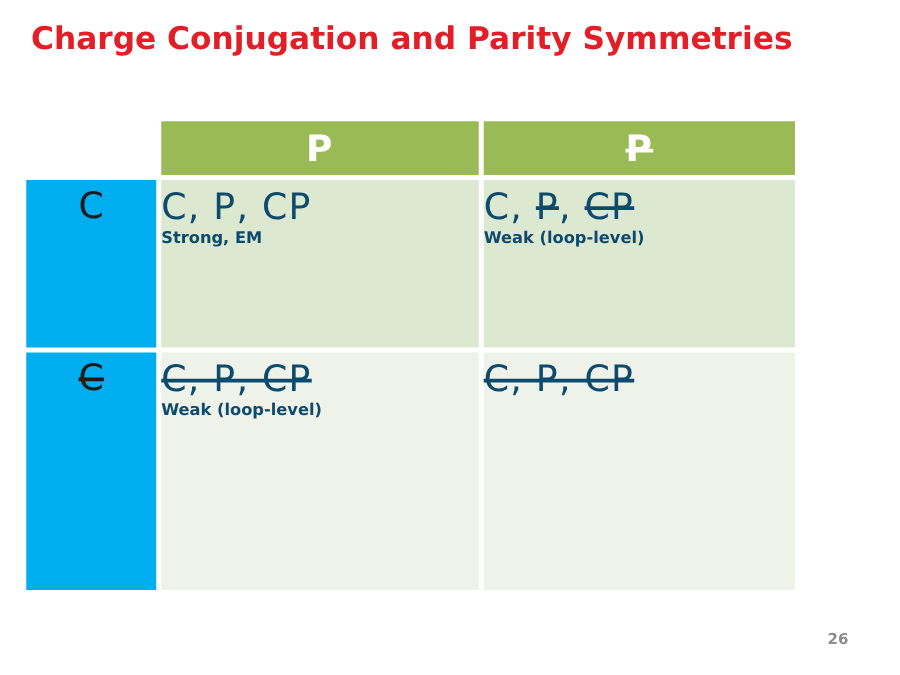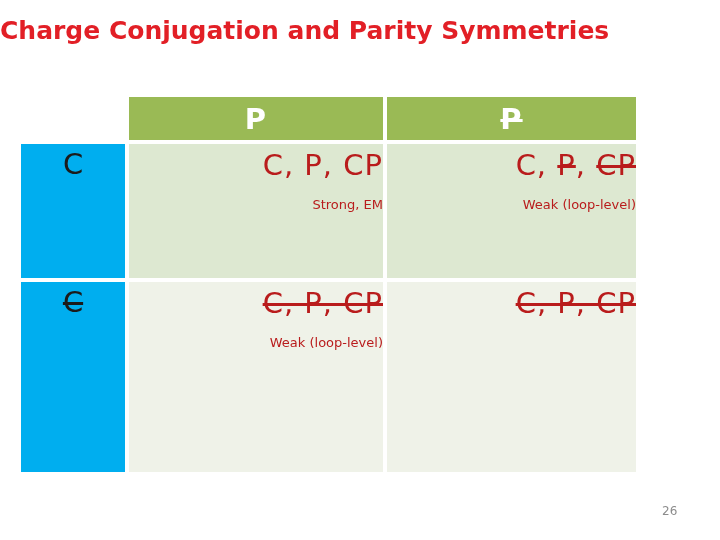--- a/index.html
+++ b/index.html
@@ -13,21 +13,21 @@
     width: 720px;
     height: 540px;
     background: #ffffff;
     overflow: hidden;
   }
   .title {
     position: absolute;
     top: 14px;
     left: 0;
     width: 634px;
-    text-align: left;
+    text-align: right;
     color: #e21f26;
     font-weight: bold;
     font-size: 25px;
     line-height: 33px;
     letter-spacing: 0px;
   }
   .symmetry-table {
     position: absolute;
     left: 21px;
     top: 97px;
@@ -53,49 +53,50 @@
     color: #1b1b1b;
     font-size: 29px;
     font-weight: 500;
     display: flex;
     align-items: flex-start;
     justify-content: center;
     padding-top: 3px;
     box-sizing: border-box;
   }
   .cell {
-    color: #b91c1c;
-    text-align: right;
+    color: #0c4a6e;
+    text-align: left;
     padding-top: 5px;
     box-sizing: border-box;
   }
   .cell.row1 { background: #dde8d1; }
   .cell.row2 { background: #eff2e8; }
   .main-line {
     font-size: 29px;
     line-height: 32px;
     letter-spacing: 1px;
     white-space: pre;
   }
   .note-line {
     font-size: 13px;
-    font-weight: normal;
+    font-weight: bold;
     line-height: 16px;
-    margin-top: 16px;
+    margin-top: 2px;
   }
   .struck {
     text-decoration: line-through;
     text-decoration-thickness: 3px;
   }
   .page-number {
     position: absolute;
     left: 662px;
     top: 504px;
     font-size: 12px;
     color: #8c8c8c;
+    font-weight: bold;
   }
 </style>
 </head>
 <body>
 
 <div class="slide">
 
   <div class="title">
     <div>Charge Conjugation and Parity Symmetries</div>
   </div>

